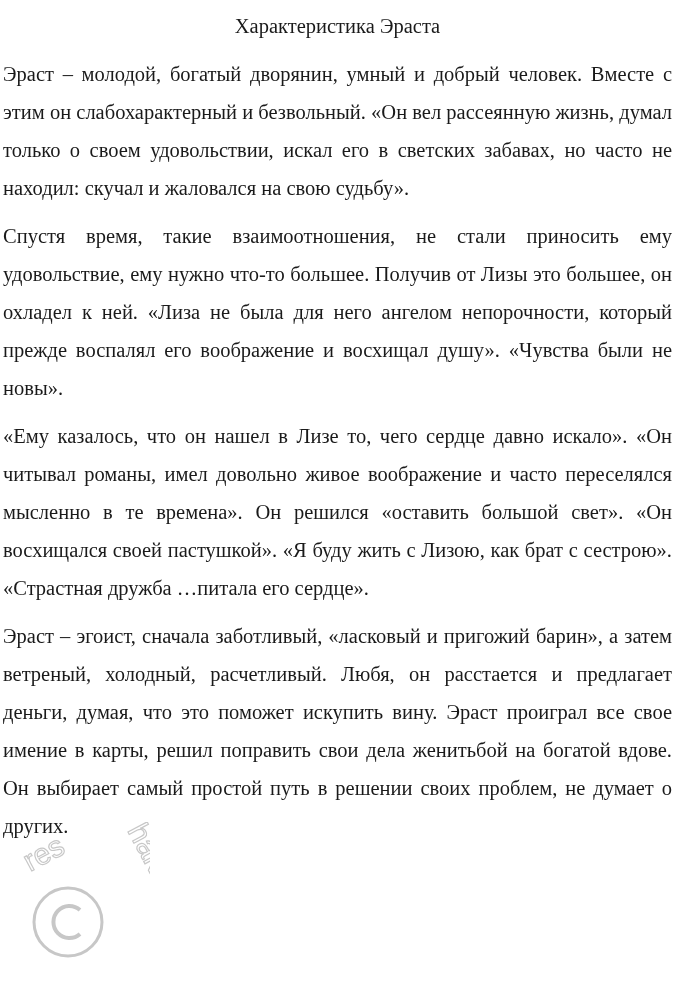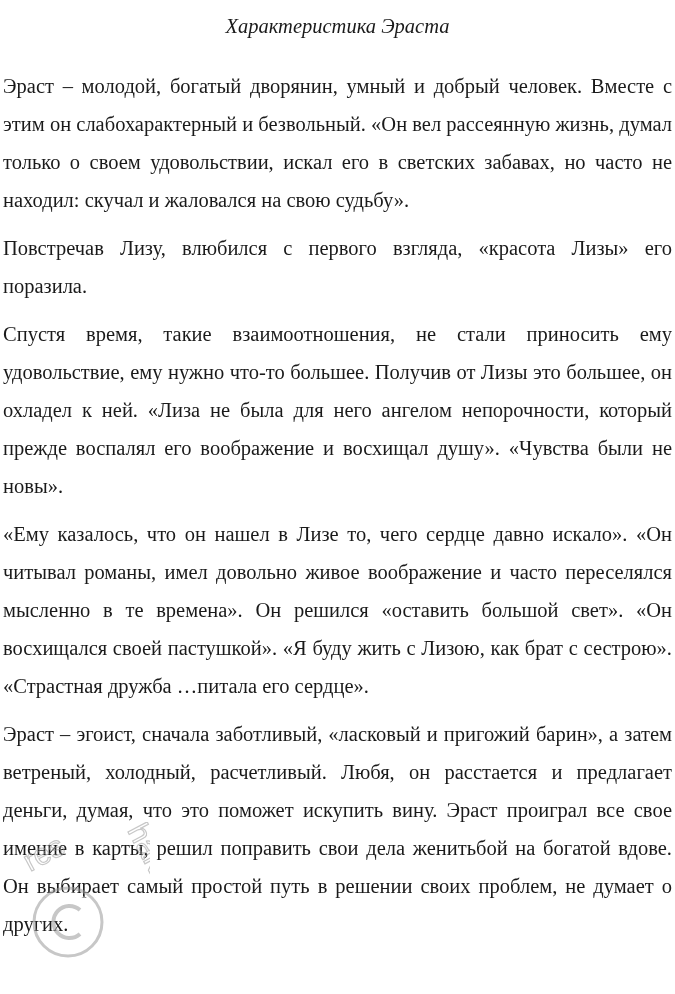--- a/index.html
+++ b/index.html
@@ -25,40 +25,38 @@
     }
     p {
       margin: 0 0 10px 0;
       text-align: justify;
     }
     p.first {
       margin-top: 0;
     }
     .heading {
       text-align: center;
-      font-style: italic;
-      margin: 7px 0 22px 0;
+      margin: 7px 0 10px 0;
     }
     .watermark {
       position: absolute;
       left: 20px;
       top: 822px;
       width: 130px;
       height: 160px;
       pointer-events: none;
       opacity: 0.55;
     }
   </style>
 </head>
 <body>
 
 <div class="page">
   <p class="heading">Характеристика Эраста</p>
   <p>Эраст – молодой, богатый дворянин, умный и добрый человек. Вместе с этим он слабохарактерный и безвольный. «Он вел рассеянную жизнь, думал только о своем удовольствии, искал его в светских забавах, но часто не находил: скучал и жаловался на свою судьбу».</p>
-  <p>Повстречав Лизу, влюбился с первого взгляда, «красота Лизы» его поразила.</p>
   <p>Спустя время, такие взаимоотношения, не стали приносить ему удовольствие, ему нужно что-то большее. Получив от Лизы это большее, он охладел к ней. «Лиза не была для него ангелом непорочности, который прежде воспалял его воображение и восхищал душу». «Чувства были не новы».</p>
   <p>«Ему казалось, что он нашел в Лизе то, чего сердце давно искало». «Он читывал романы, имел довольно живое воображение и часто переселялся мысленно в те времена». Он решился «оставить большой свет». «Он восхищался своей пастушкой». «Я буду жить с Лизою, как брат с сестрою». «Страстная дружба …питала его сердце».</p>
   <p>Эраст – эгоист, сначала заботливый, «ласковый и пригожий барин», а затем ветреный, холодный, расчетливый. Любя, он расстается и предлагает деньги, думая, что это поможет искупить вину. Эраст проиграл все свое имение в карты, решил поправить свои дела женитьбой на богатой вдове. Он выбирает самый простой путь в решении своих проблем, не думает о других.</p>
 
 </div>
 
 <svg class="watermark" viewBox="0 0 130 160" xmlns="http://www.w3.org/2000/svg">
   <g>
     <circle cx="48" cy="100" r="34" fill="none" stroke="#9a9a9a" stroke-width="3"></circle>
     <circle cx="48" cy="100" r="29" fill="none" stroke="#ffffff" stroke-width="2"></circle>

